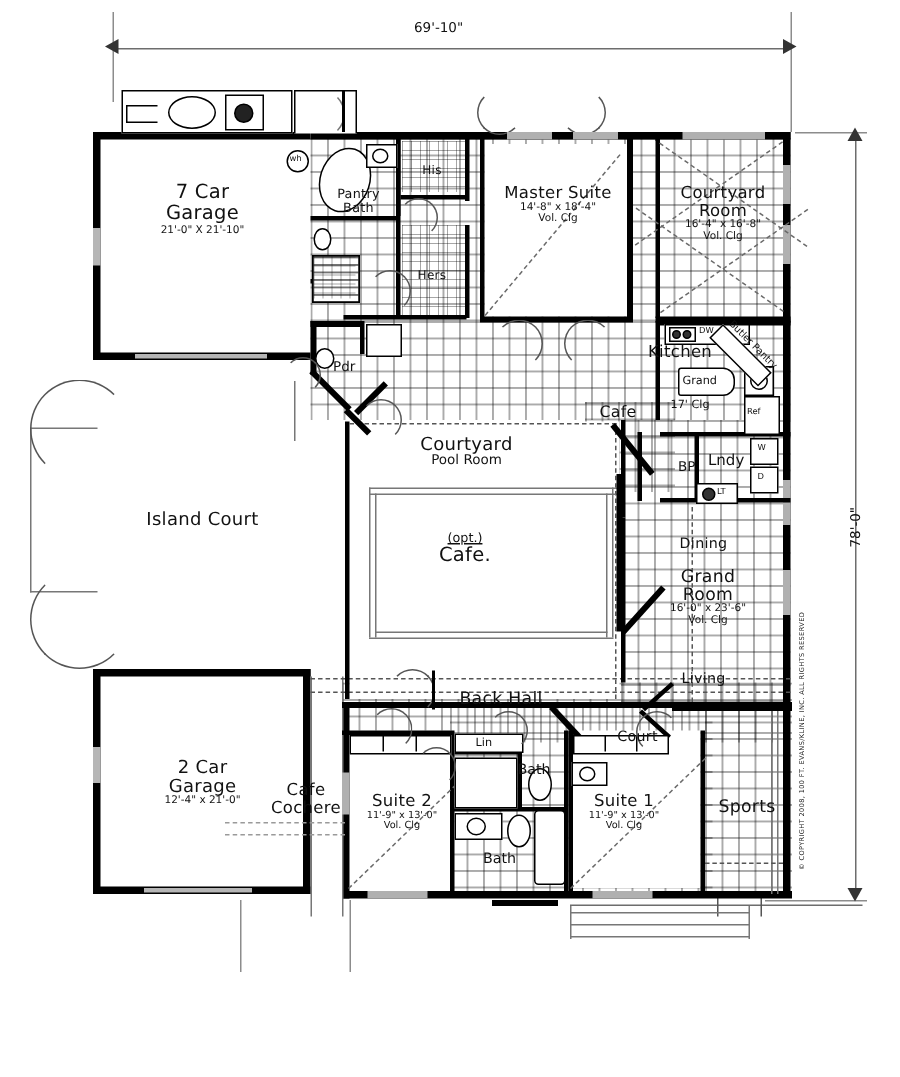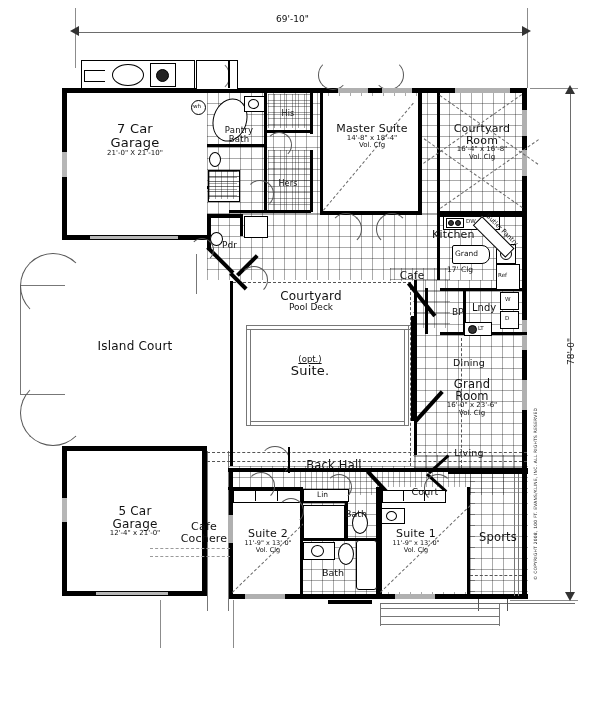--- a/index.html
+++ b/index.html
@@ -395,47 +395,47 @@
   <div class="tiny" style="left:452px;top:307px;font-size:9px;">BP</div>
   <div class="tiny" style="left:472px;top:302px;font-size:10px;">Lndy</div>
   <div class="tiny" style="left:222px;top:240px;font-size:9px;">Pdr</div>
 
   <div class="lbl" style="left:391px;top:270px;width:42px;font-size:10.5px;">
     <span class="nm">Cafe</span>
   </div>
 
   <div class="lbl" style="left:256px;top:290px;width:110px;font-size:12px;">
     <span class="nm">Courtyard</span>
-    <span class="dim" style="font-size:9px;">Pool Deck</span>
+    <span class="dim" style="font-size:9px;">Pool Room</span>
   </div>
 
   <div class="lbl" style="left:275px;top:355px;width:70px;font-size:13px;">
     <span class="dim" style="font-size:8.5px;text-decoration:underline;">(opt.)</span>
-    <span class="nm">Suite.</span>
+    <span class="nm">Cafe.</span>
   </div>
 
   <div class="lbl" style="left:443px;top:358px;width:52px;font-size:9.5px;">
     <span class="nm">Dining</span>
   </div>
   <div class="lbl" style="left:432px;top:378px;width:80px;font-size:11.5px;">
     <span class="nm">Grand</span>
     <span class="nm">Room</span>
     <span class="dim">16'-0" x 23'-6"</span>
     <span class="clg">Vol. Clg</span>
   </div>
   <div class="lbl" style="left:443px;top:448px;width:52px;font-size:9.5px;">
     <span class="nm">Living</span>
   </div>
 
   <div class="lbl" style="left:75px;top:340px;width:120px;font-size:12px;">
     <span class="nm">Island Court</span>
   </div>
 
   <div class="lbl" style="left:85px;top:505px;width:100px;font-size:12px;">
-    <span class="nm">5 Car</span>
+    <span class="nm">2 Car</span>
     <span class="nm">Garage</span>
     <span class="dim">12'-4" x 21'-0"</span>
   </div>
 
   <div class="lbl" style="left:168px;top:521px;width:72px;font-size:11px;">
     <span class="nm">Cafe</span>
     <span class="nm">Cochere</span>
   </div>
 
   <div class="lbl" style="left:288px;top:459px;width:92px;font-size:11.5px;">

